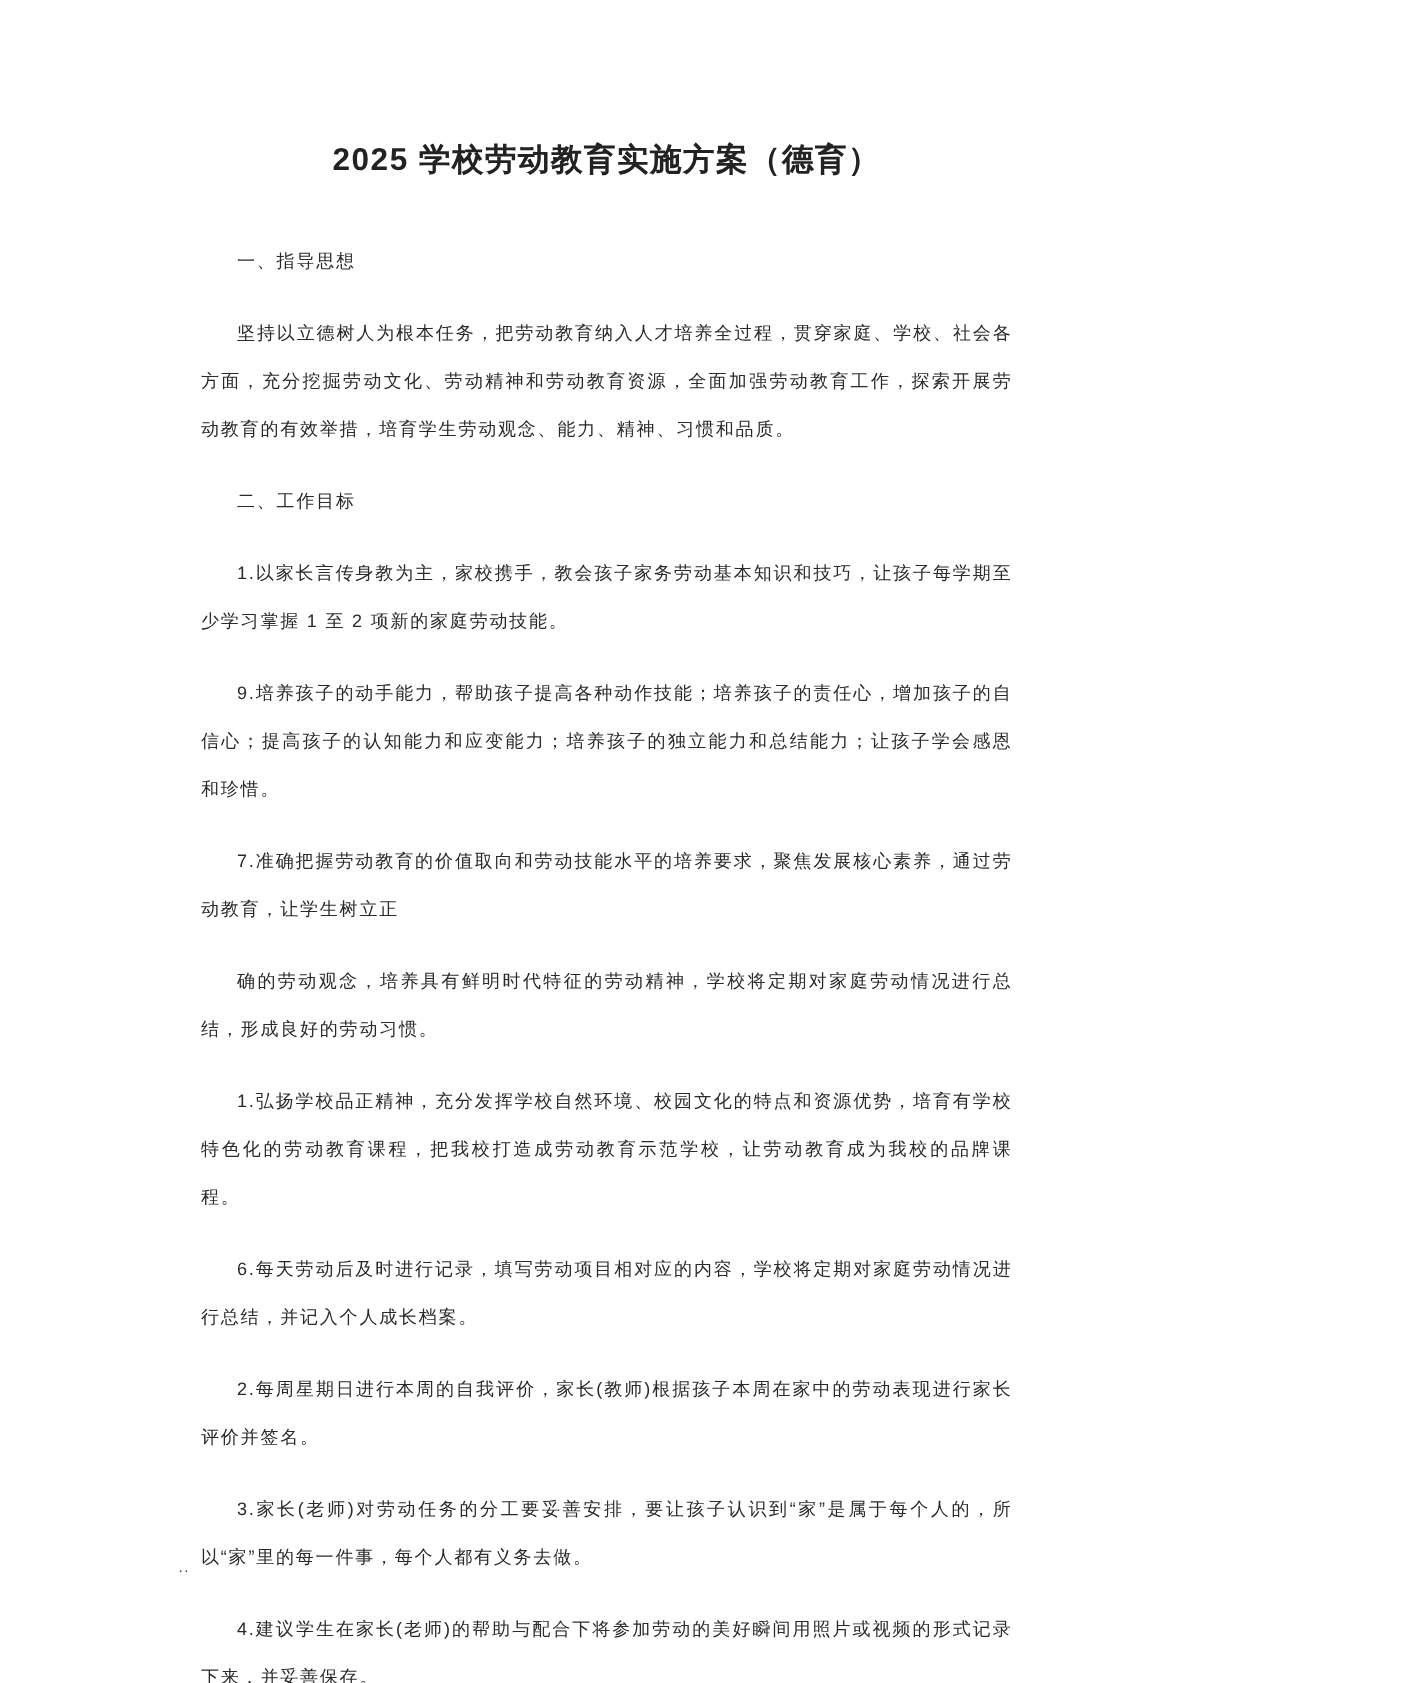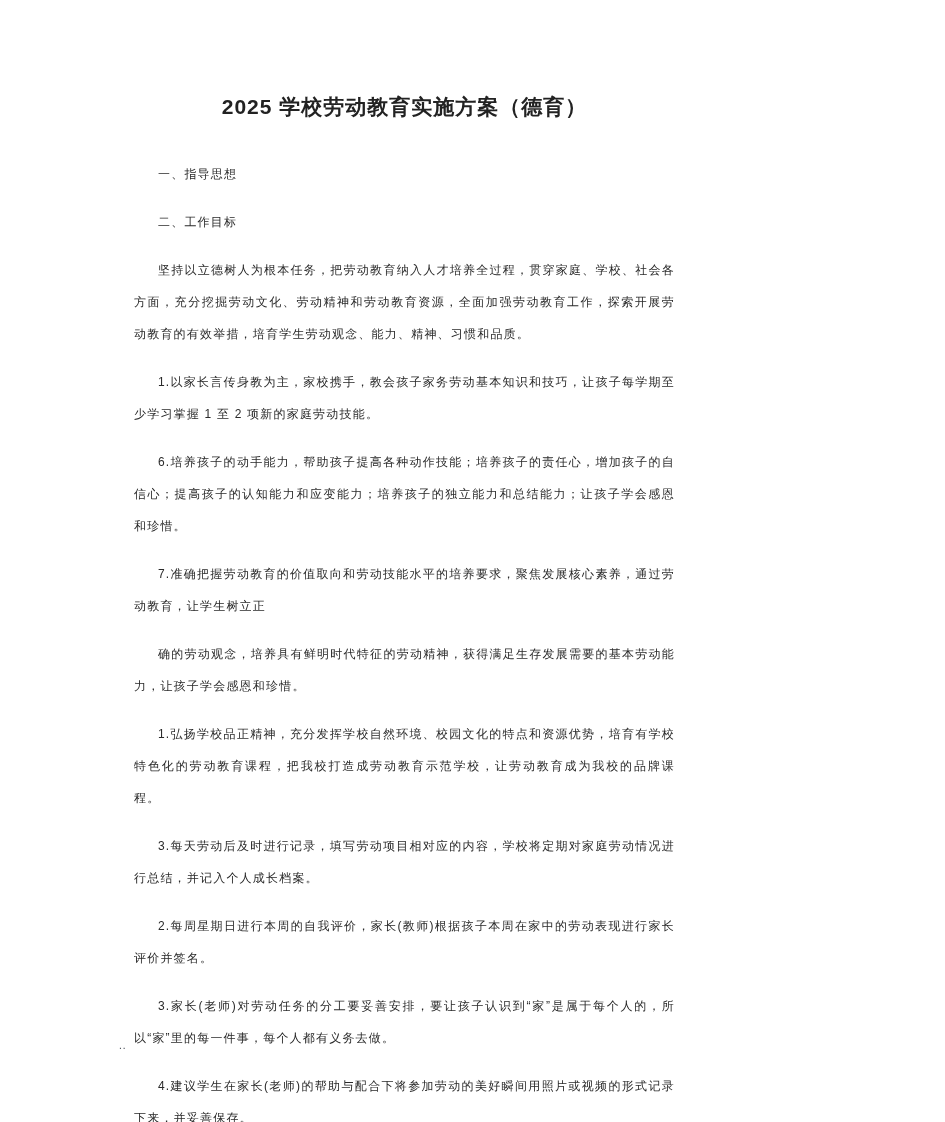--- a/index.html
+++ b/index.html
@@ -46,30 +46,30 @@
   }
 </style>
 </head>
 <body>
 
 <div class="page">
   <div class="content">
     <h1 class="doc-title">2025 学校劳动教育实施方案（德育）</h1>
 
     <p class="para">一、指导思想</p>
+    <p class="para">坚持以立德树人为根本任务，把劳动教育纳入人才培养全过程，贯穿家庭、学校、社会各方面，充分挖掘劳动文化、劳动精神和劳动教育资源，全面加强劳动教育工作，探索开展劳动教育的有效举措，培育学生劳动观念、能力、精神、习惯和品质。</p>
+
     <p class="para">二、工作目标</p>
-
-    <p class="para">坚持以立德树人为根本任务，把劳动教育纳入人才培养全过程，贯穿家庭、学校、社会各方面，充分挖掘劳动文化、劳动精神和劳动教育资源，全面加强劳动教育工作，探索开展劳动教育的有效举措，培育学生劳动观念、能力、精神、习惯和品质。</p>
     <p class="para">1.以家长言传身教为主，家校携手，教会孩子家务劳动基本知识和技巧，让孩子每学期至少学习掌握 1 至 2 项新的家庭劳动技能。</p>
-    <p class="para">6.培养孩子的动手能力，帮助孩子提高各种动作技能；培养孩子的责任心，增加孩子的自信心；提高孩子的认知能力和应变能力；培养孩子的独立能力和总结能力；让孩子学会感恩和珍惜。</p>
+    <p class="para">9.培养孩子的动手能力，帮助孩子提高各种动作技能；培养孩子的责任心，增加孩子的自信心；提高孩子的认知能力和应变能力；培养孩子的独立能力和总结能力；让孩子学会感恩和珍惜。</p>
     <p class="para">7.准确把握劳动教育的价值取向和劳动技能水平的培养要求，聚焦发展核心素养，通过劳动教育，让学生树立正</p>
-    <p class="para">确的劳动观念，培养具有鲜明时代特征的劳动精神，获得满足生存发展需要的基本劳动能力，让孩子学会感恩和珍惜。</p>
+    <p class="para">确的劳动观念，培养具有鲜明时代特征的劳动精神，学校将定期对家庭劳动情况进行总结，形成良好的劳动习惯。</p>
     <p class="para">1.弘扬学校品正精神，充分发挥学校自然环境、校园文化的特点和资源优势，培育有学校特色化的劳动教育课程，把我校打造成劳动教育示范学校，让劳动教育成为我校的品牌课程。</p>
 
-    <p class="para">3.每天劳动后及时进行记录，填写劳动项目相对应的内容，学校将定期对家庭劳动情况进行总结，并记入个人成长档案。</p>
+    <p class="para">6.每天劳动后及时进行记录，填写劳动项目相对应的内容，学校将定期对家庭劳动情况进行总结，并记入个人成长档案。</p>
     <p class="para">2.每周星期日进行本周的自我评价，家长(教师)根据孩子本周在家中的劳动表现进行家长评价并签名。</p>
     <p class="para">3.家长(老师)对劳动任务的分工要妥善安排，要让孩子认识到“家”是属于每个人的，所以“家”里的每一件事，每个人都有义务去做。</p>
     <p class="para">4.建议学生在家长(老师)的帮助与配合下将参加劳动的美好瞬间用照片或视频的形式记录下来，并妥善保存。</p>
 
   </div>
 
   <div class="footer-mark">..</div>
 </div>
 
 </body></html>

